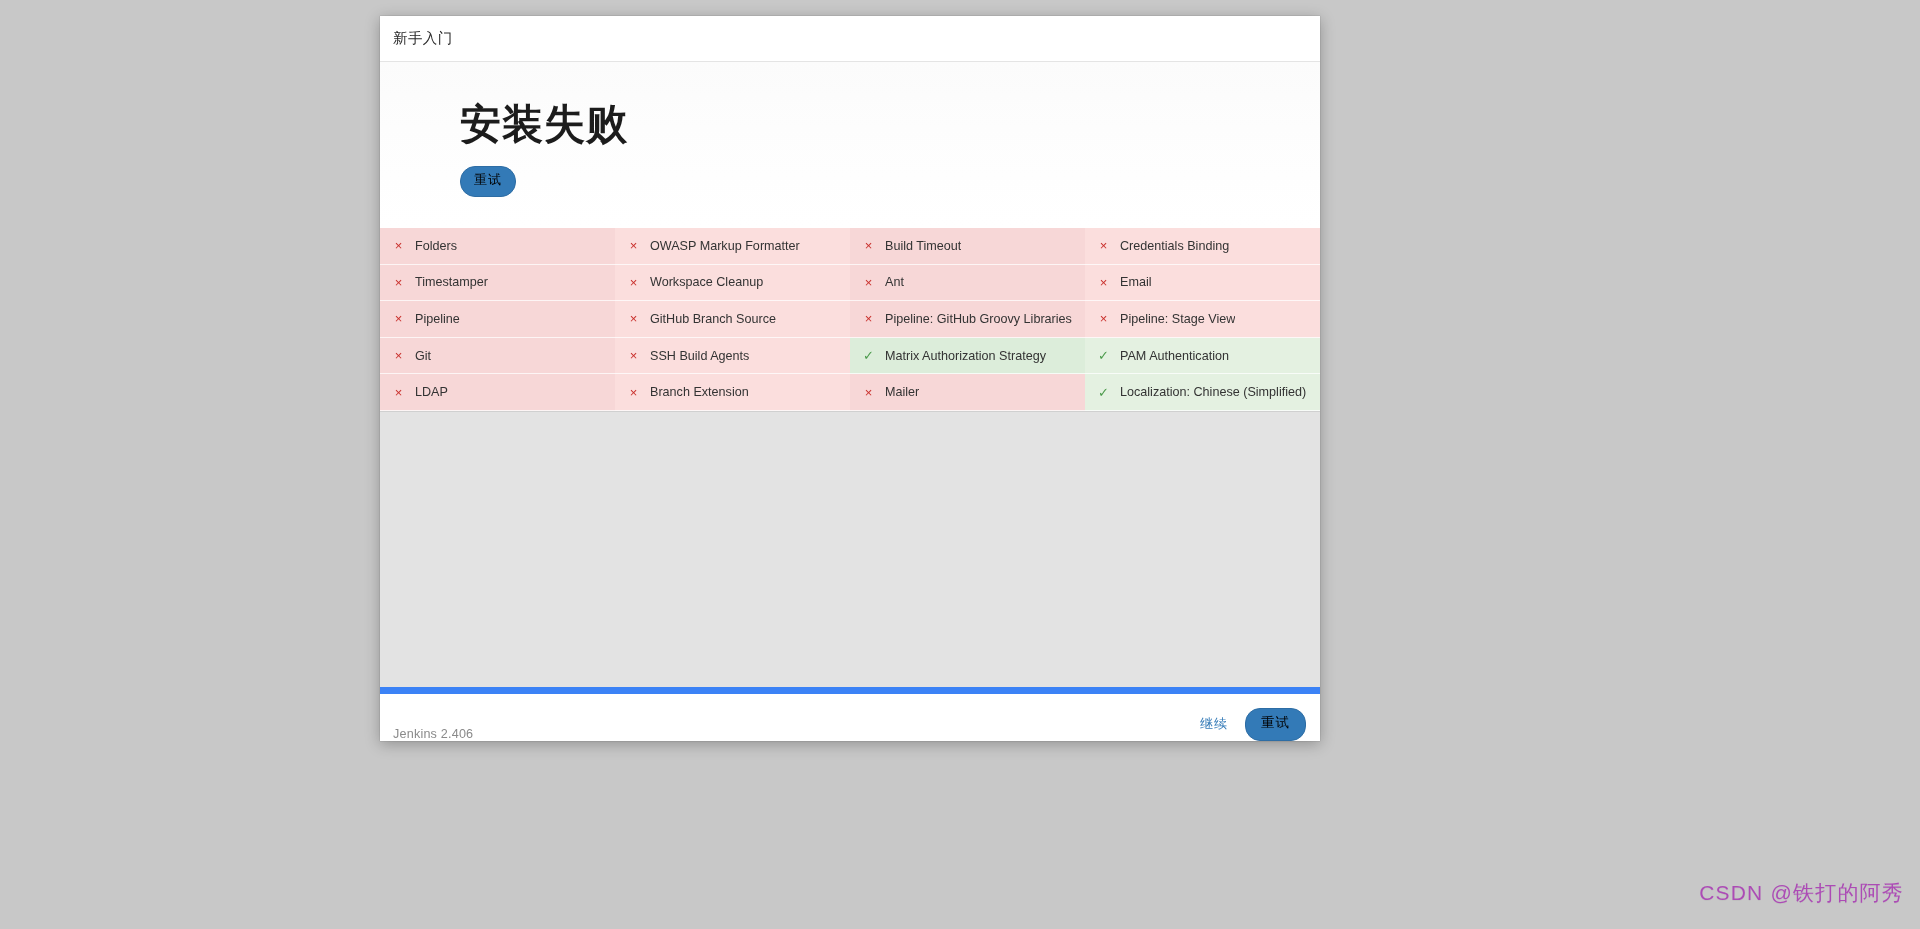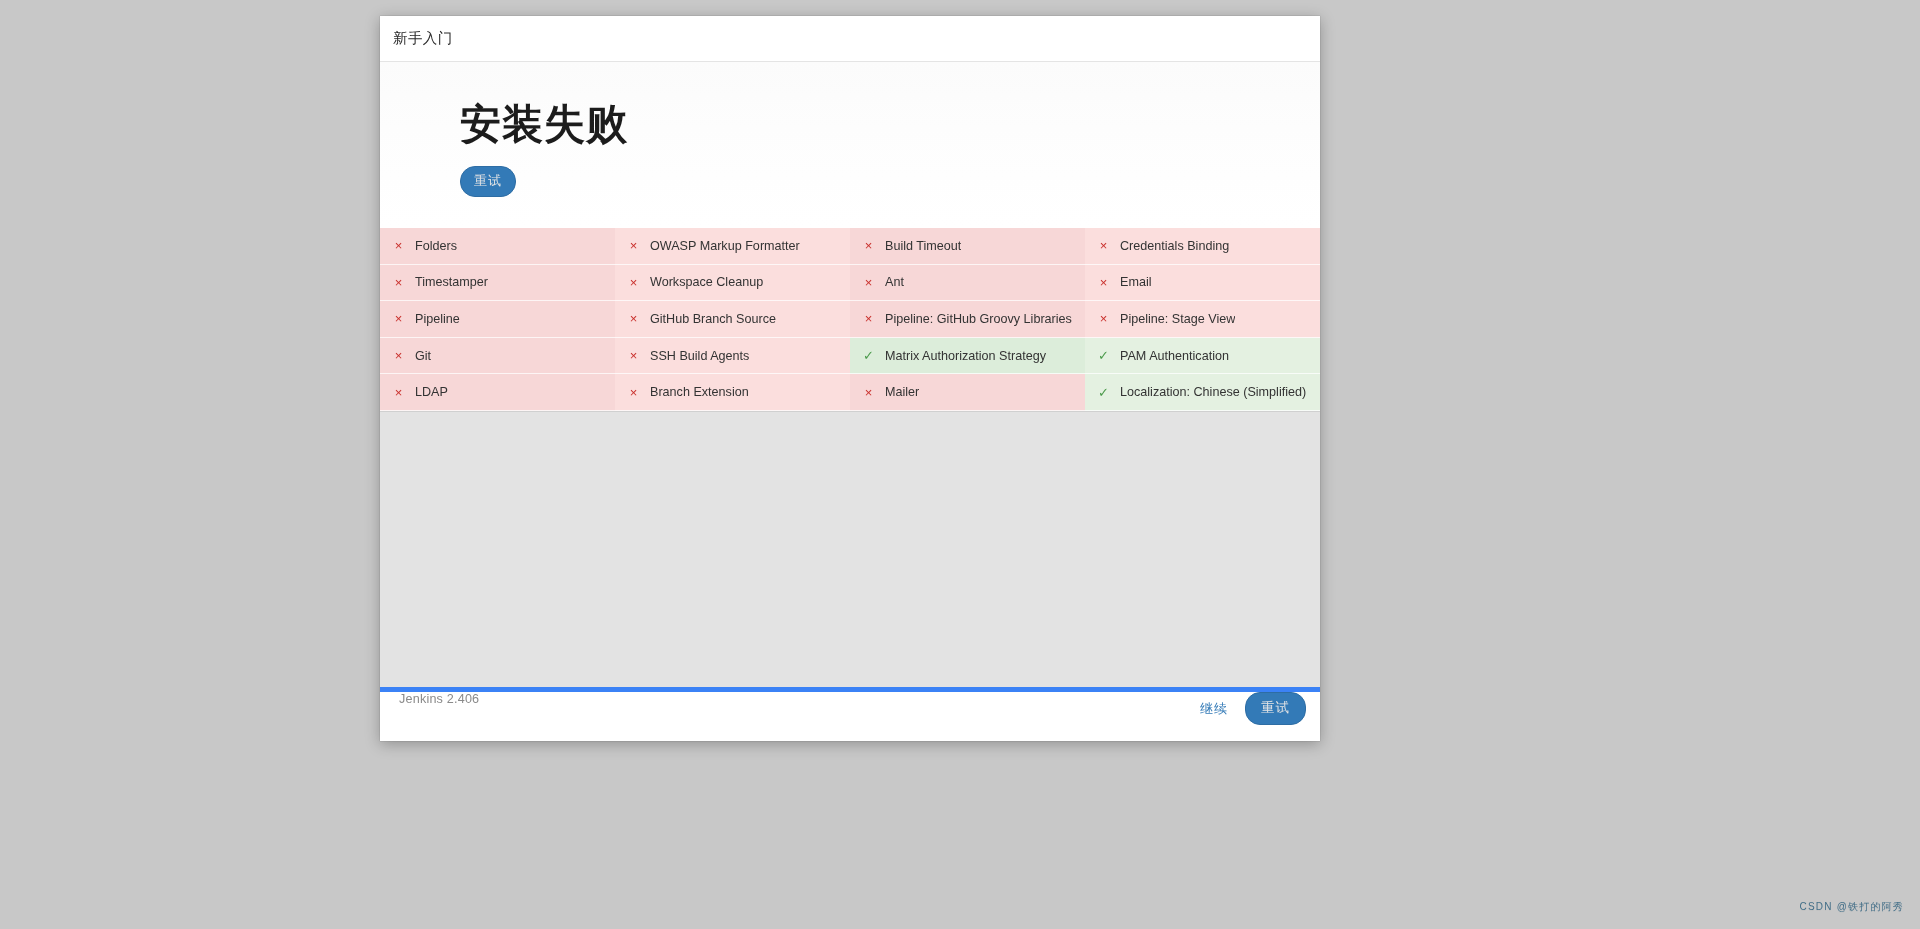--- a/index.html
+++ b/index.html
@@ -83,27 +83,27 @@
     color: #4a4a4a;
     letter-spacing: 0.3px;
   }
   #hero-retry-wrap { margin-top: 18px; }
 
   .btn-primary {
     display: inline-block;
     background: #337ab7;
     border: 1px solid #2e6da4;
     border-radius: 15px;
-    color: #e5e5e5;
+    color: #000000;
     font-size: 13px;
     padding: 6px 13px 7px 13px;
     line-height: 1.2;
     cursor: pointer;
     letter-spacing: 1px;
-    font-family: Liberation Sans, sans-serif;
+    font-family: Liberation Mono, monospace;
   }
 
   
   #plugin-grid {
     display: grid;
     grid-template-columns: repeat(4, 1fr);
     background: #ffffff;
     border-bottom: 1px solid #d0d0d0;
   }
   .plugin-cell {
@@ -141,24 +141,24 @@
   #grid-filler {
     flex: 1;
     background: #e3e3e3;
   }
 
   
   #wizard-footer {
     height: 54px;
     min-height: 54px;
     background: #ffffff;
-    border-top: 5px solid #3b82f6;
-    display: flex;
-    align-items: flex-start;
-    padding: 0 14px 0 19px;
+    border-top: 7px solid #3b82f6;
+    display: flex;
+    align-items: flex-end;
+    padding: 0 14px 0 13px;
   }
   #footer-version {
     font-size: 12.6px;
     color: #8a8a8a;
     letter-spacing: 0.2px;
   }
   #footer-actions {
     margin-left: auto;
     display: flex;
     align-items: center;
@@ -173,23 +173,23 @@
   }
   #footer-retry {
     padding: 7px 15px 8px 15px;
     font-size: 13.5px;
   }
 
   
   #watermark {
     position: absolute;
     right: 16px;
-    bottom: 15px;
-    font-size: 10px;
-    color: #0c4a6e;
+    bottom: 22px;
+    font-size: 21px;
+    color: #a21caf;
     opacity: 0.72;
     letter-spacing: 1.2px;
     text-shadow: 0 1px 0 rgba(0,0,0,0.05);
     user-select: none;
   }
 </style>
 </head>
 <body>
 
 <div id="backdrop"></div>

